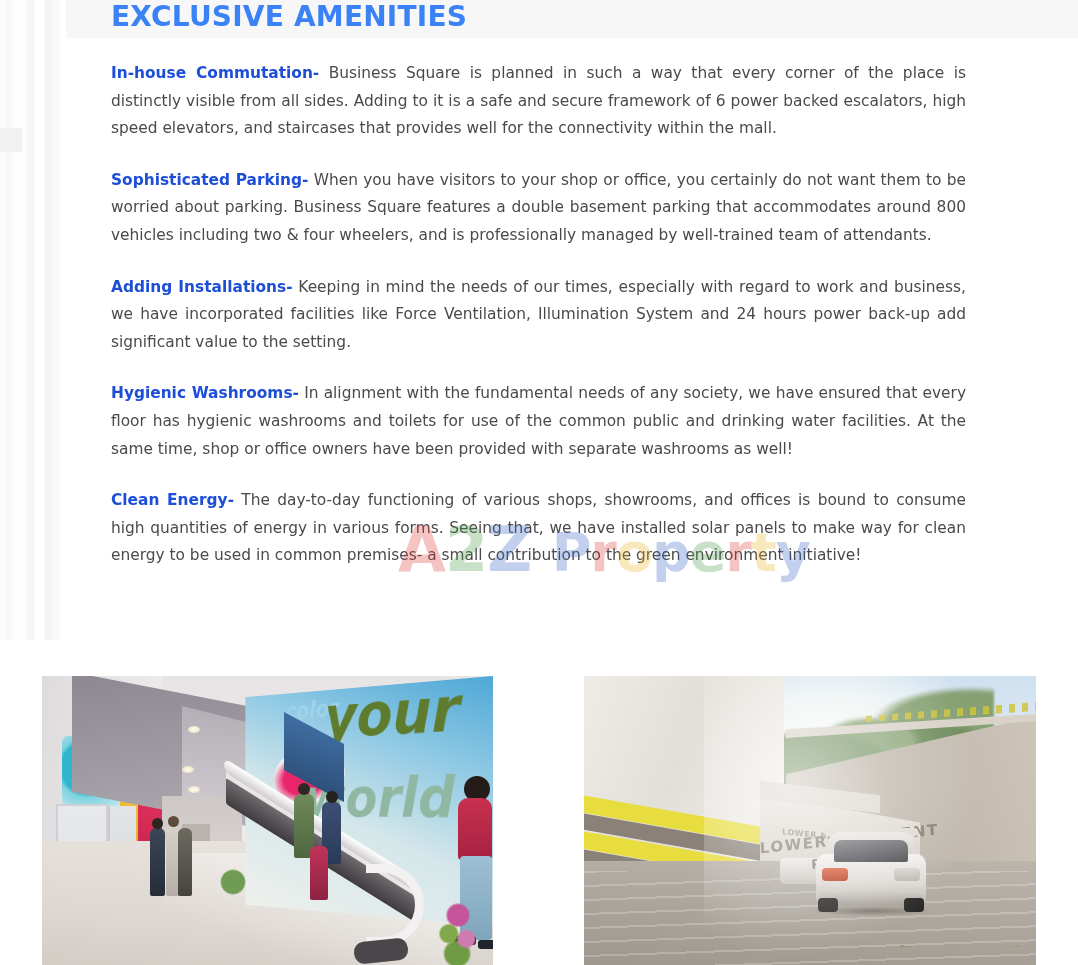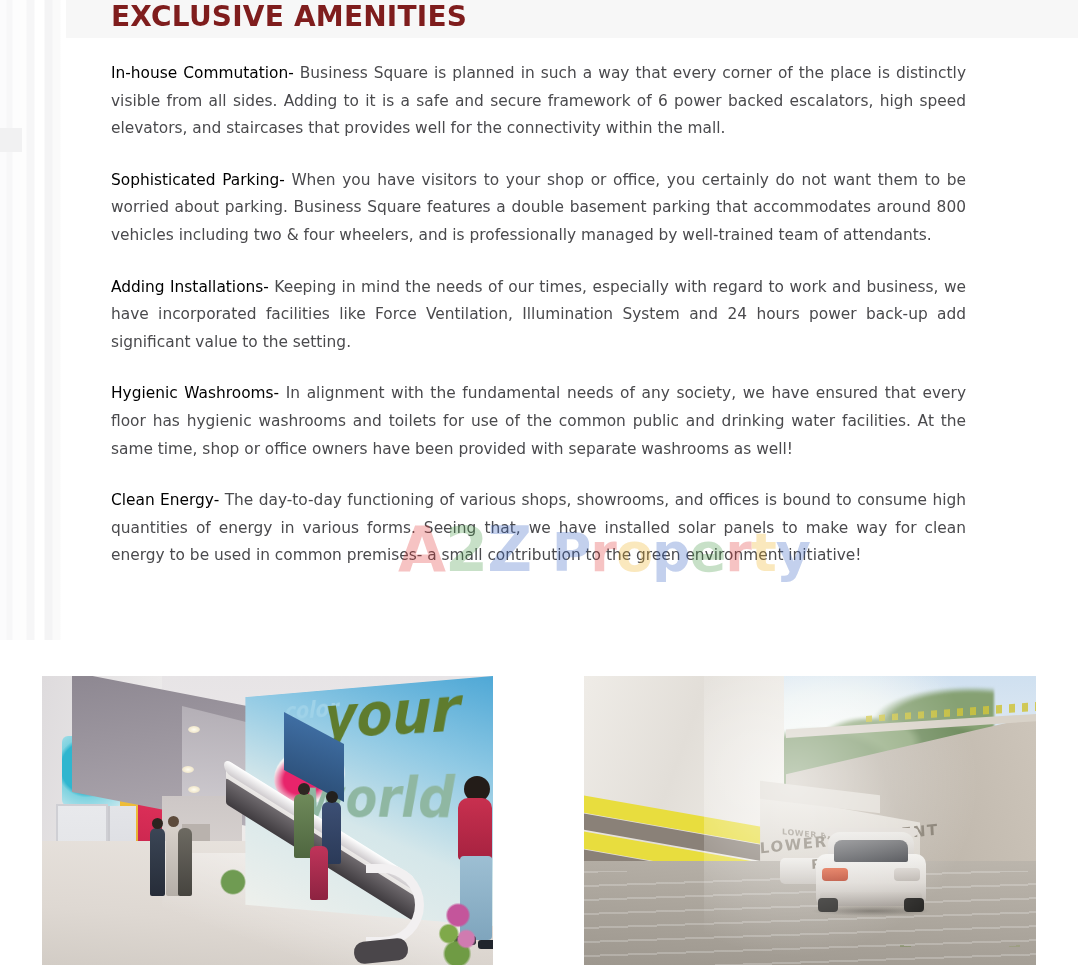--- a/index.html
+++ b/index.html
@@ -90,21 +90,21 @@
 
   .page-title {
     position: absolute;
     left: 111px;
     top: 0px;
     margin: 0;
     font-family: "DejaVu Sans", "Liberation Sans", sans-serif;
     font-size: 28px;
     font-weight: 700;
     letter-spacing: 0.2px;
-    color: #7f1d1d;
+    color: #3b82f6;
     line-height: 34px;
     white-space: nowrap;
   }
 
   .amenities {
     position: absolute;
     left: 111px;
     top: 60px;
     width: 855px;
   }
@@ -114,22 +114,22 @@
     font-family: "DejaVu Sans", "Liberation Sans", sans-serif;
     font-size: 15.4px;
     line-height: 27.6px;
     color: #4a4a4d;
     text-align: justify;
     text-justify: inter-word;
   }
   .amenity-para:last-child { margin-bottom: 0; }
 
   .amenity-lead {
-    font-weight: 400;
-    color: #000000;
+    font-weight: 700;
+    color: #1d4ed8;
   }
 
   
   .watermark {
     position: absolute;
     left: 398px;
     top: 505px;
     width: 500px;
     height: 90px;
     pointer-events: none;

